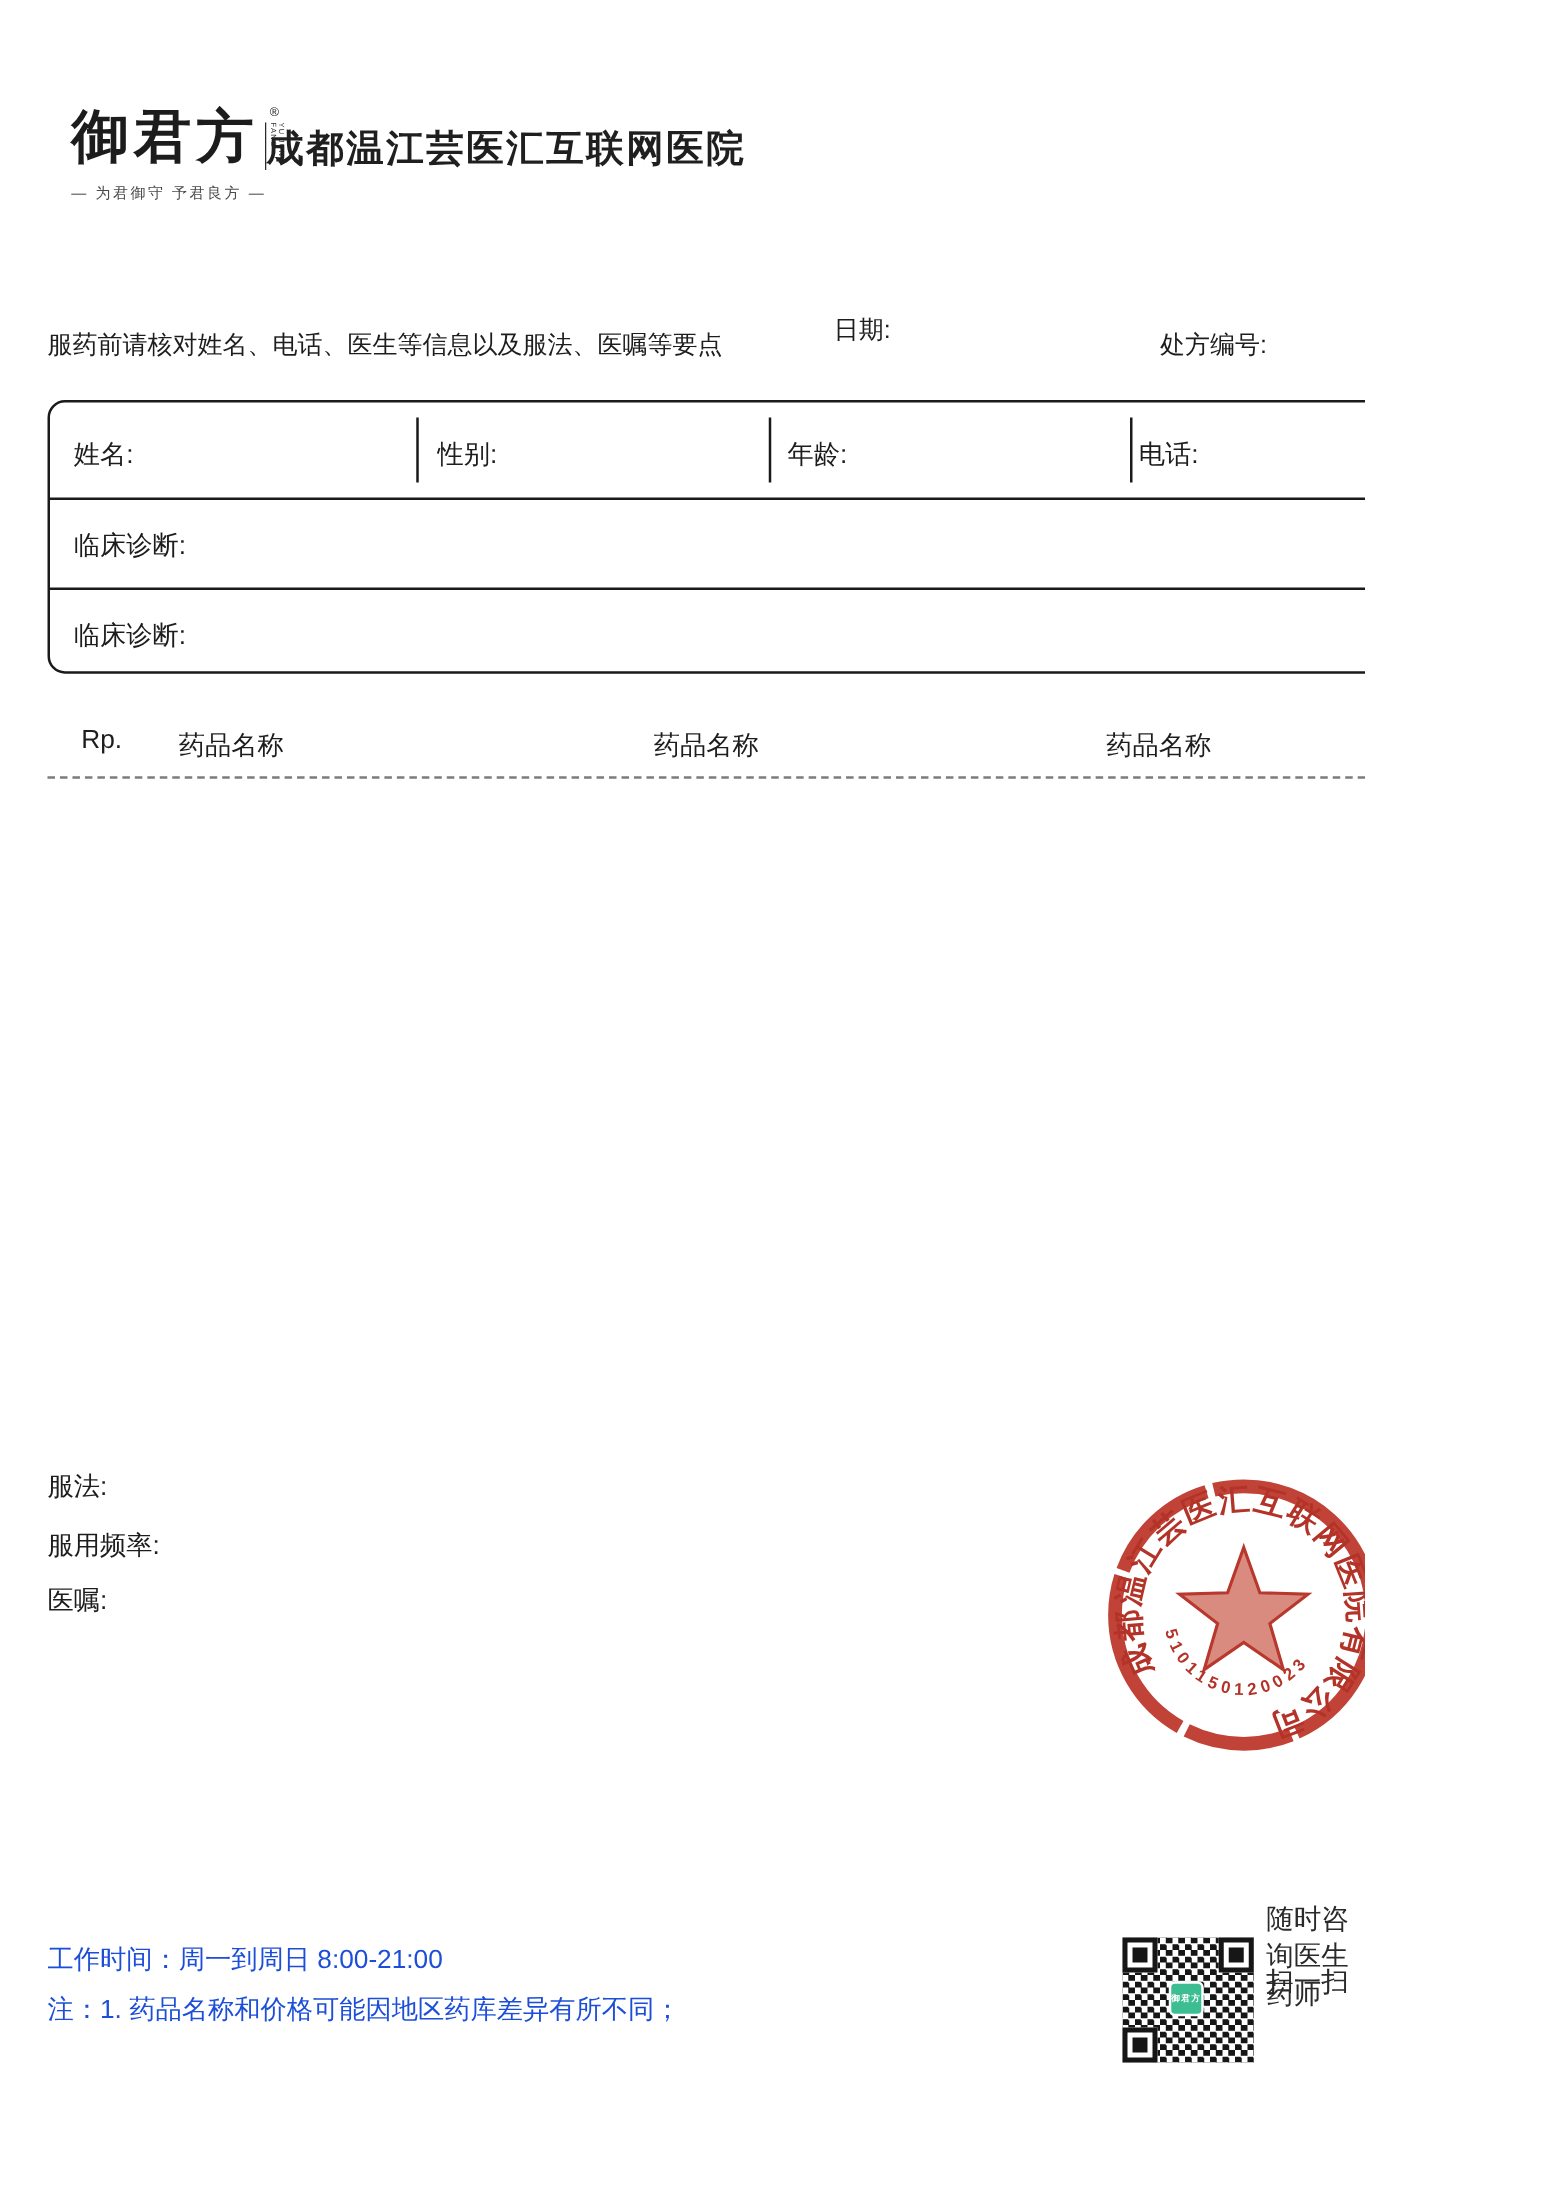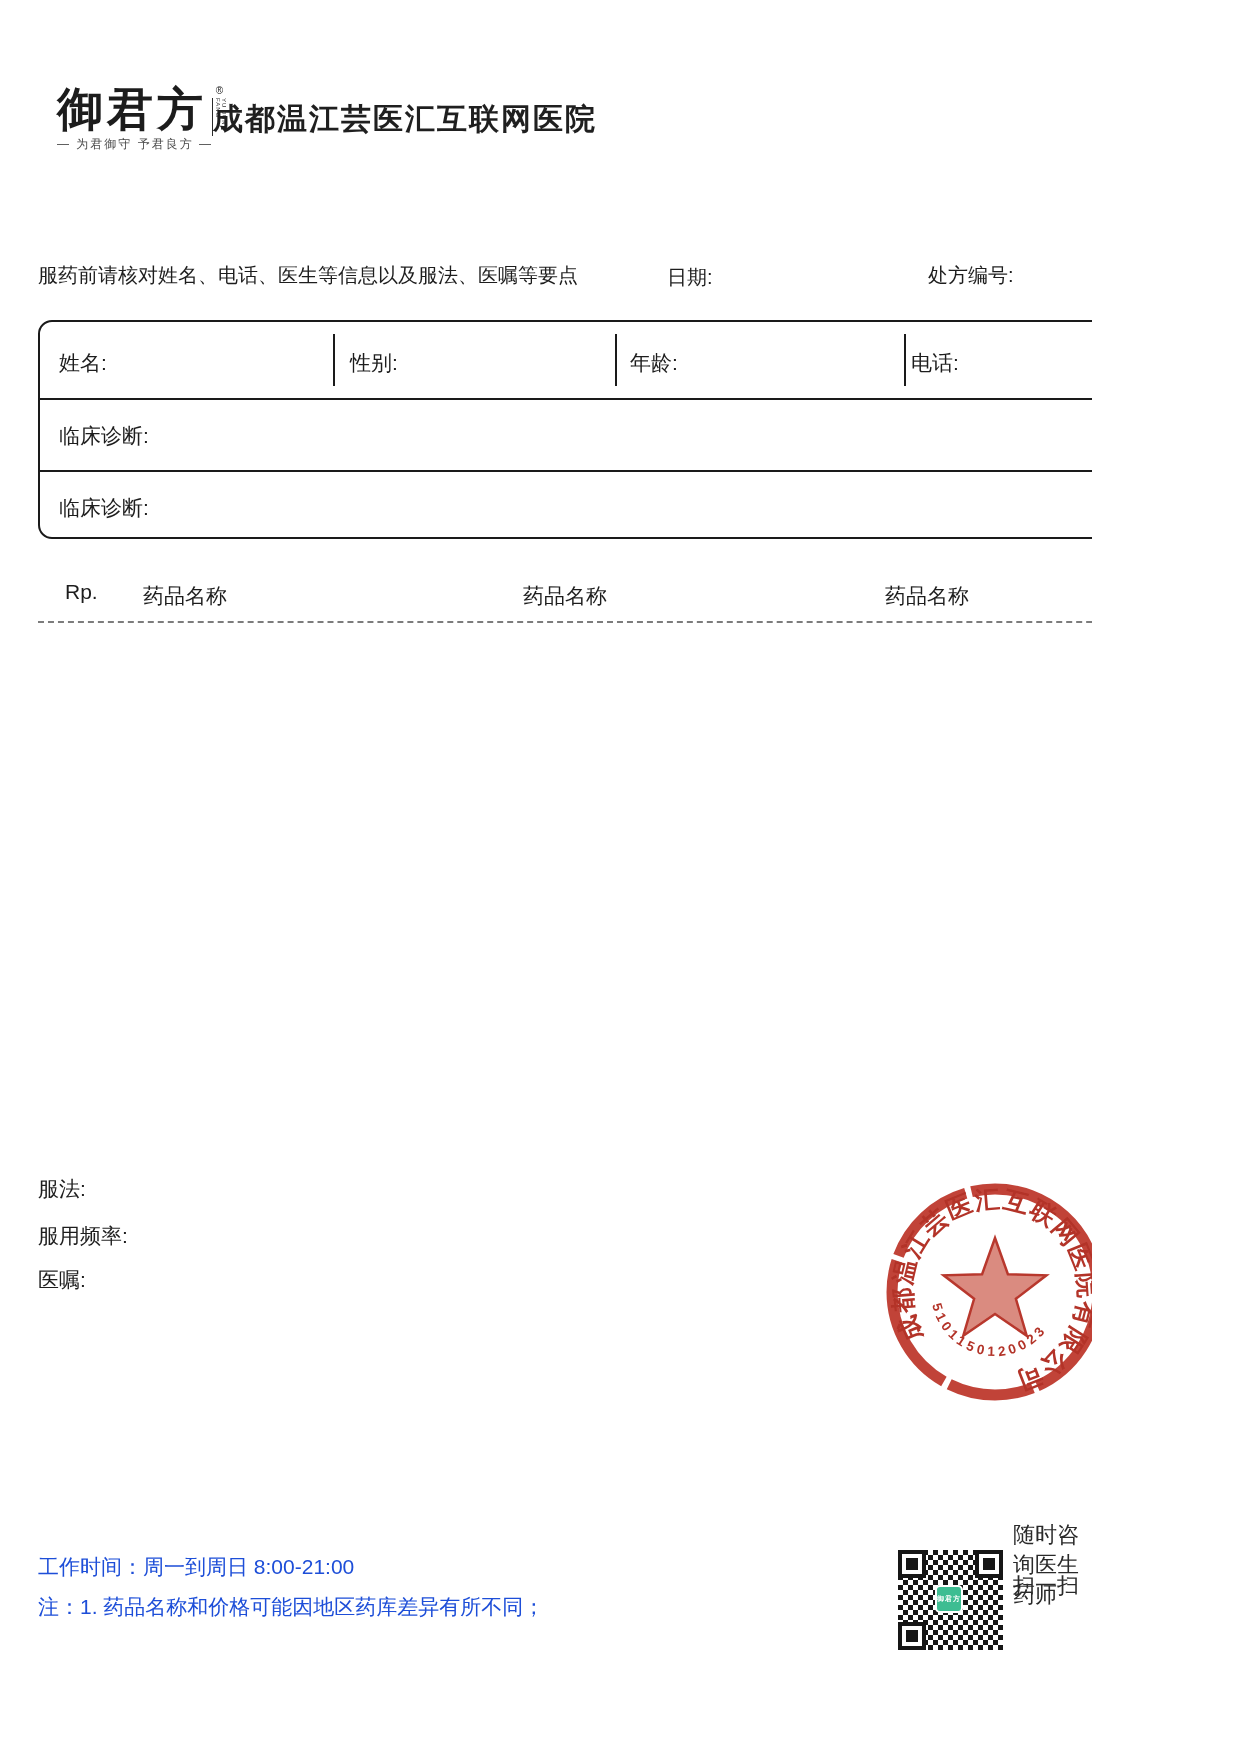--- a/index.html
+++ b/index.html
@@ -14,25 +14,25 @@
   .logo-text{
     font-family:"DejaVu Serif", serif;font-weight:900;font-size:46px;line-height:1;
     letter-spacing:4px;color:#1c1c1c;
   }
   .logo-side{display:flex;flex-direction:column;align-items:center;margin-left:5px;}
   .logo-reg{font-size:10px;line-height:10px;color:#222;}
   .logo-vert{
     writing-mode:vertical-rl;font-size:6px;letter-spacing:1px;color:#333;
     border-left:1.5px solid #2a2a2a;padding-left:2px;height:38px;margin-top:2px;
   }
-  .tagline{font-size:12px;letter-spacing:2px;color:#4a4a4a;font-weight:500;}
+  .tagline{margin-top:10px;font-size:12px;letter-spacing:2px;color:#4a4a4a;font-weight:500;}
   .hospital-title{left:213px;top:99px;font-size:30px;font-weight:700;letter-spacing:2px;color:#1f1f1f;}
   
   .notice{left:38px;top:262px;font-size:20px;color:#1d1d1d;}
-  .date-label{left:667px;top:264px;font-size:20px;}
+  .date-label{left:667px;top:250px;font-size:20px;}
   .rxno-label{left:928px;top:262px;font-size:20px;}
   
   .patient-box{
     left:38px;top:320px;width:1144px;height:219px;border:2px solid #1a1a1a;border-radius:14px;
     box-sizing:border-box;
   }
   .vdiv{position:absolute;width:2px;height:52px;top:12px;background:#1a1a1a;}
   .vdiv.v1{left:293px;} .vdiv.v2{left:575px;} .vdiv.v3{left:864px;}
   .hline{position:absolute;left:0;height:2px;background:#1a1a1a;width:1128px;}
   .hline.h1{top:76px;} .hline.h2{top:148px;}

